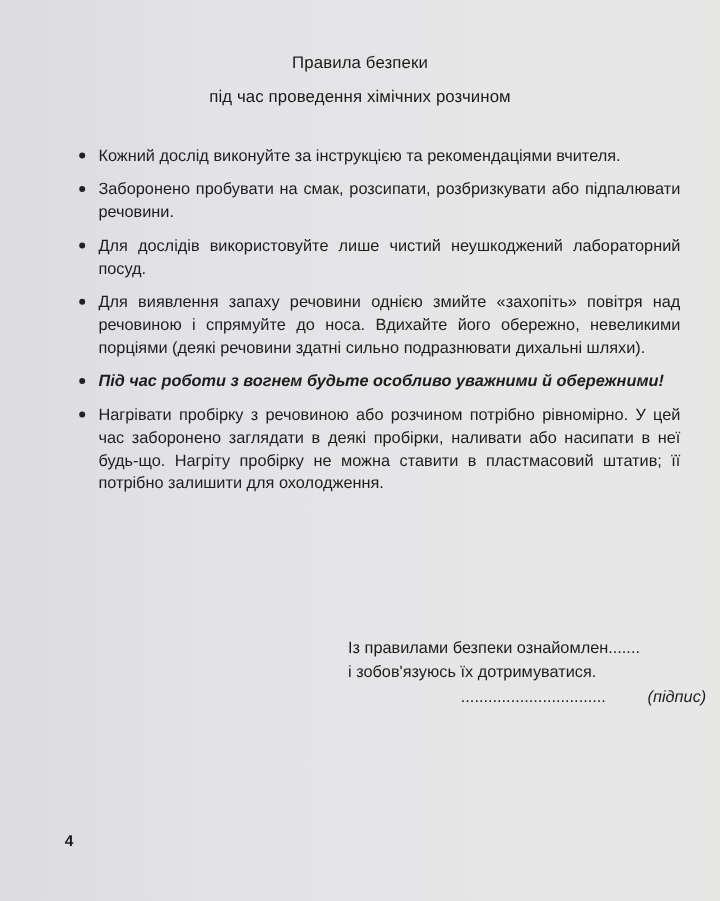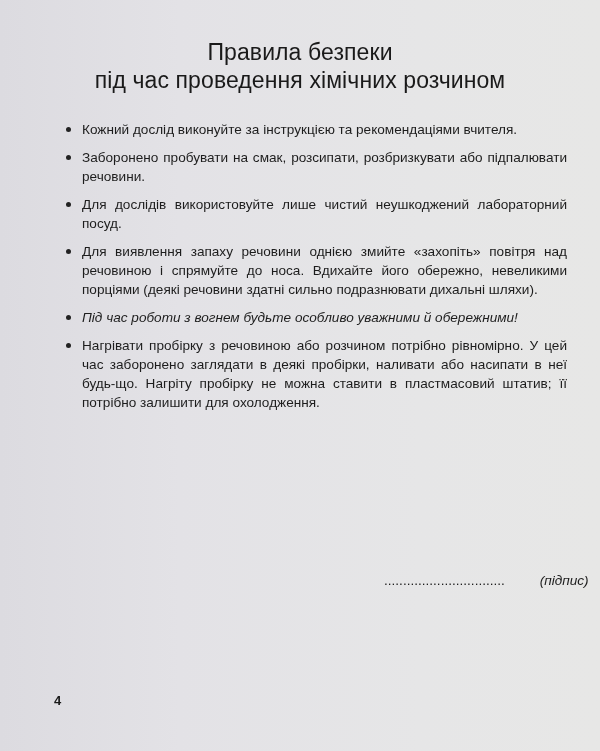--- a/index.html
+++ b/index.html
@@ -21,21 +21,21 @@
       top: 0;
       width: 600px;
       height: 751px;
     }
     .title {
       position: absolute;
       top: 38px;
       left: 0;
       width: 600px;
       text-align: center;
-      font-size: 23px;
+      font-size: 14px;
       line-height: 28px;
       color: #1a1a1a;
       letter-spacing: 0.1px;
     }
     .title div { margin: 0; }
     .rules {
       position: absolute;
       top: 104px;
       left: 48px;
       width: 503px;
@@ -55,21 +55,21 @@
     .rule .bullet {
       position: absolute;
       left: 2px;
       top: 7px;
       width: 5px;
       height: 5px;
       border-radius: 50%;
       background: #222;
     }
     .rule.emph .rule-text {
-      font-weight: normal;
+      font-weight: bold;
       font-style: italic;
     }
     .pledge {
       position: absolute;
 left: 290px;
       top: 530px;
       width: 270px;
       font-size: 13.6px;
       line-height: 20px;
       color: #1d1d1d;
@@ -120,20 +120,24 @@
     <li class="rule emph">
       <span class="bullet"></span>
       <span class="rule-text">Під час роботи з вогнем будьте особливо уважними й обережними!</span>
     </li>
     <li class="rule">
       <span class="bullet"></span>
       <span class="rule-text">Нагрівати пробірку з речовиною або розчином потрібно рівномірно. У цей час заборонено заглядати в деякі пробірки, наливати або насипати в неї будь-що. Нагріту пробірку не можна ставити в пластмасовий штатив; її потрібно залишити для охолодження.</span>
     </li>
   </ul>
 
+  <div class="pledge">
+    <div>Із правилами безпеки ознайомлен.......</div>
+    <div>і зобов'язуюсь їх дотримуватися.</div>
+  </div>
 
   <div class="signature">
     <span>................................</span>
     <span class="sig-label">(підпис)</span>
   </div>
 
   <div class="page-number">4</div>
 </div>
 
 </body></html>

